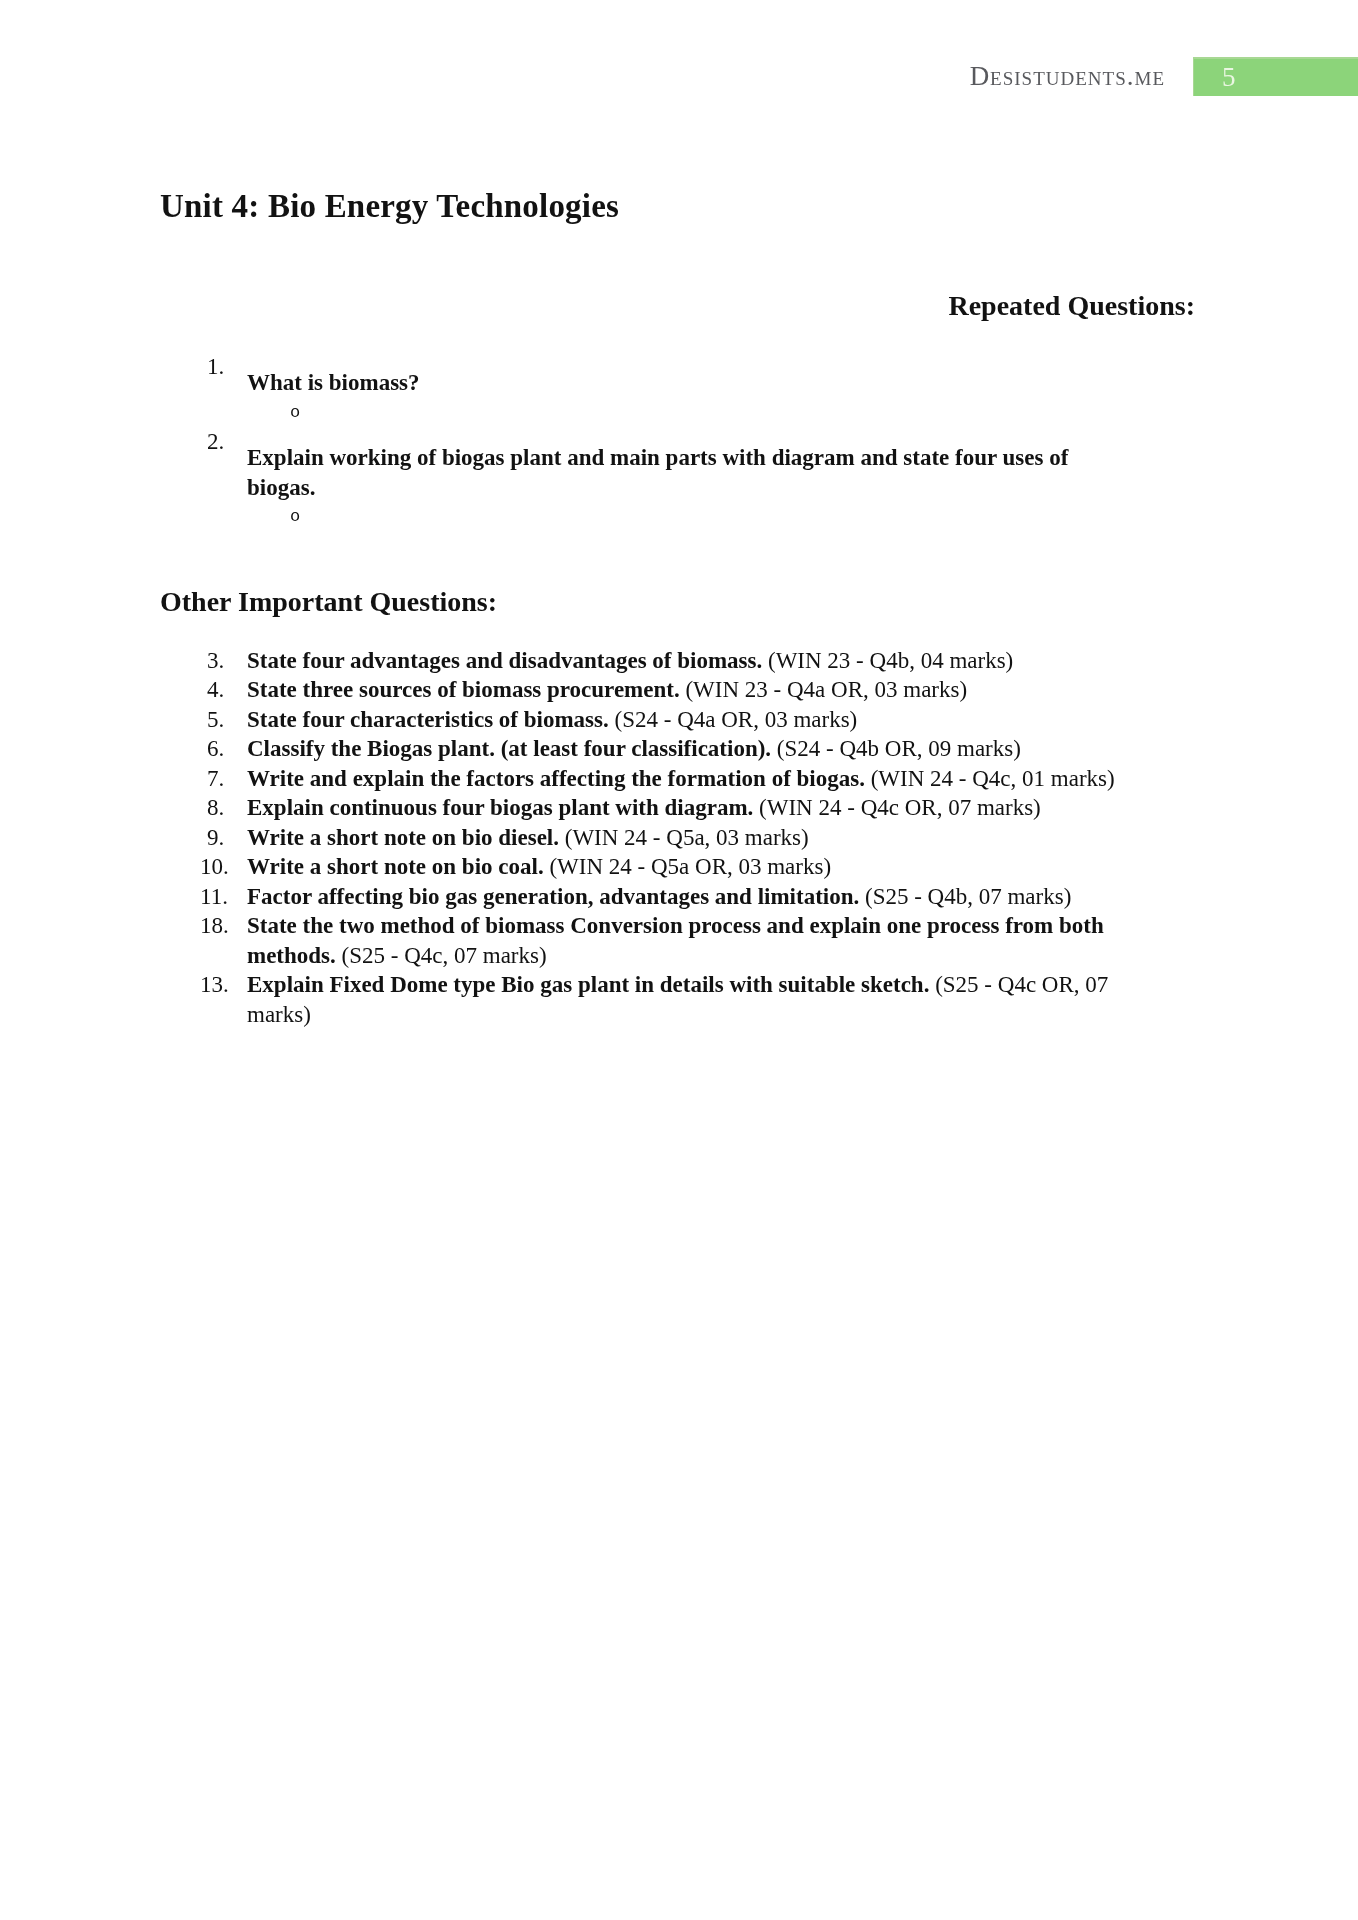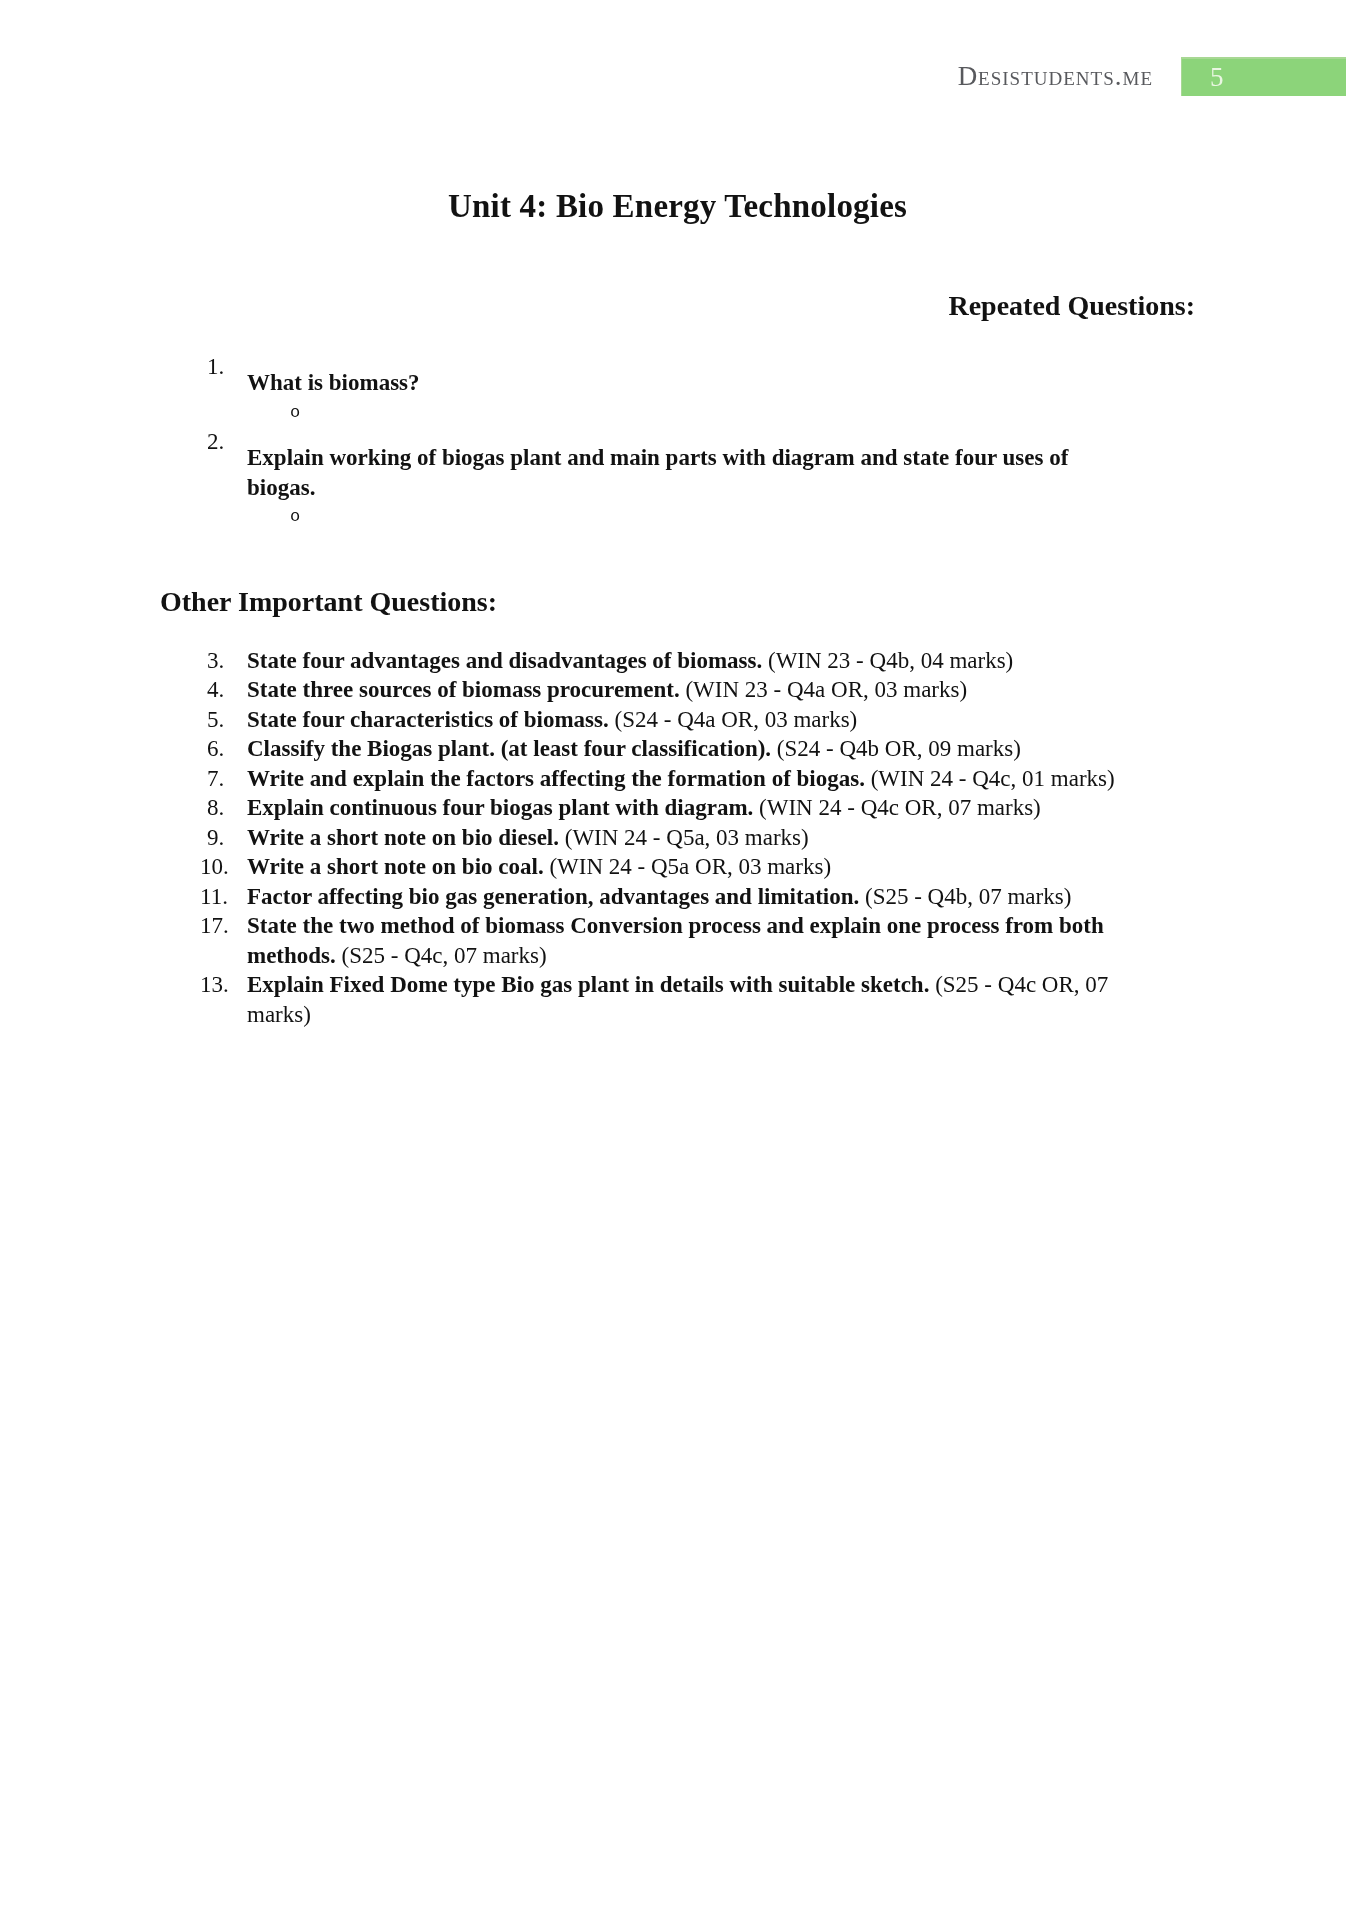--- a/index.html
+++ b/index.html
@@ -11,21 +11,21 @@
     overflow: hidden;
     font-family: "Liberation Serif", "DejaVu Serif", serif;
     color: #121212;
   }
 
   
   .page-header {
     position: absolute;
     top: 57px;
     left: 0;
-    right: 12px;
+    right: 0;
     height: 39px;
   }
   .site-name {
     position: absolute;
     right: 193px;
     top: 0;
     height: 39px;
     display: flex;
     align-items: center;
     font-variant: small-caps;
@@ -57,21 +57,20 @@
     position: absolute;
     left: 160px;
     top: 0;
     width: 1035px;
   }
   h1.doc-title {
     margin: 186px 0 0 0;
     font-size: 33px;
     line-height: 40px;
     font-weight: bold;
-    text-align: center;
     letter-spacing: 0.2px;
   }
   h2.section-heading {
     font-size: 28px;
     line-height: 36px;
     font-weight: bold;
     margin: 0;
   }
   #repeated-heading { margin-top: 62px; text-align: right; }
   #other-heading    { margin-top: 52px; }
@@ -195,21 +194,21 @@
       <span class="q-num">10.</span>
       <span class="q-text"><span class="q-bold">Write a short note on bio coal.</span><span class="q-reg"> (WIN 24 - Q5a OR, 03 marks)</span></span>
     </div>
 
     <div class="q-row">
       <span class="q-num">11.</span>
       <span class="q-text"><span class="q-bold">Factor affecting bio gas generation, advantages and limitation.</span><span class="q-reg"> (S25 - Q4b, 07 marks)</span></span>
     </div>
 
     <div class="q-row">
-      <span class="q-num">17.</span>
+      <span class="q-num">18.</span>
       <span class="q-text"><span class="q-bold">State the two method of biomass Conversion process and explain one process from both
 methods.</span><span class="q-reg"> (S25 - Q4c, 07 marks)</span></span>
     </div>
 
     <div class="q-row">
       <span class="q-num">13.</span>
       <span class="q-text"><span class="q-bold">Explain Fixed Dome type Bio gas plant in details with suitable sketch.</span><span class="q-reg"> (S25 - Q4c OR, 07
 marks)</span></span>
     </div>
 

